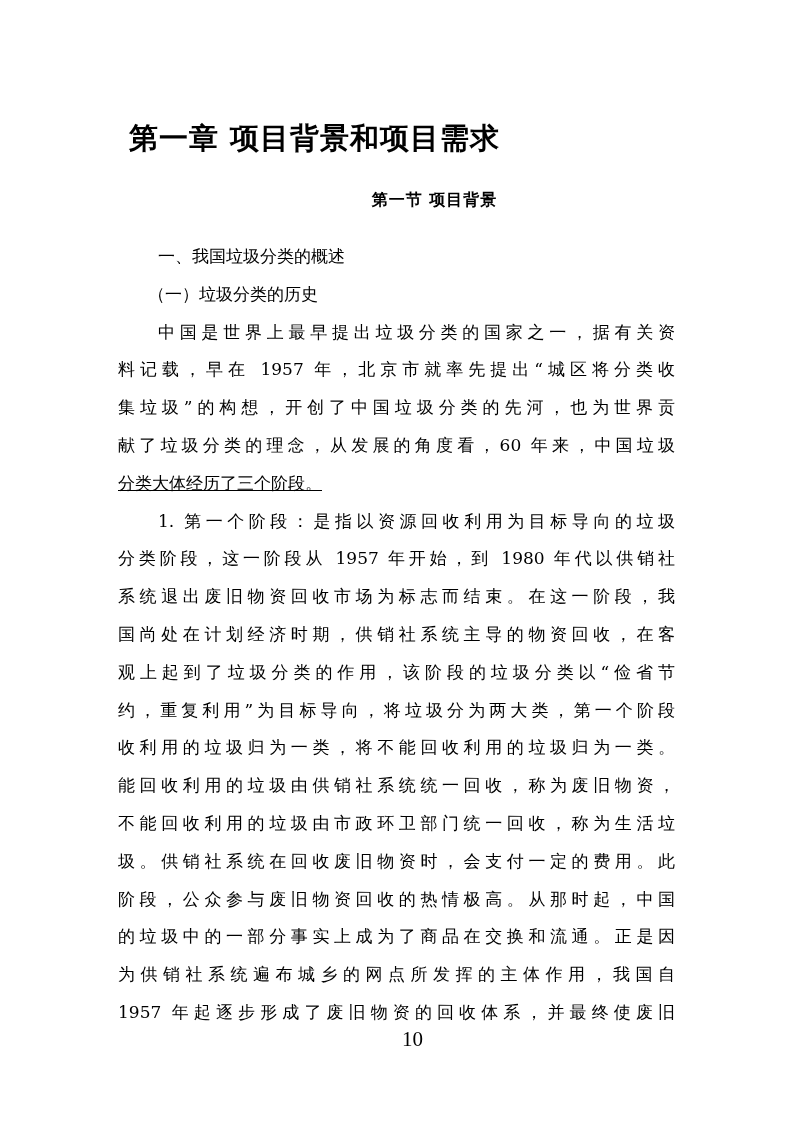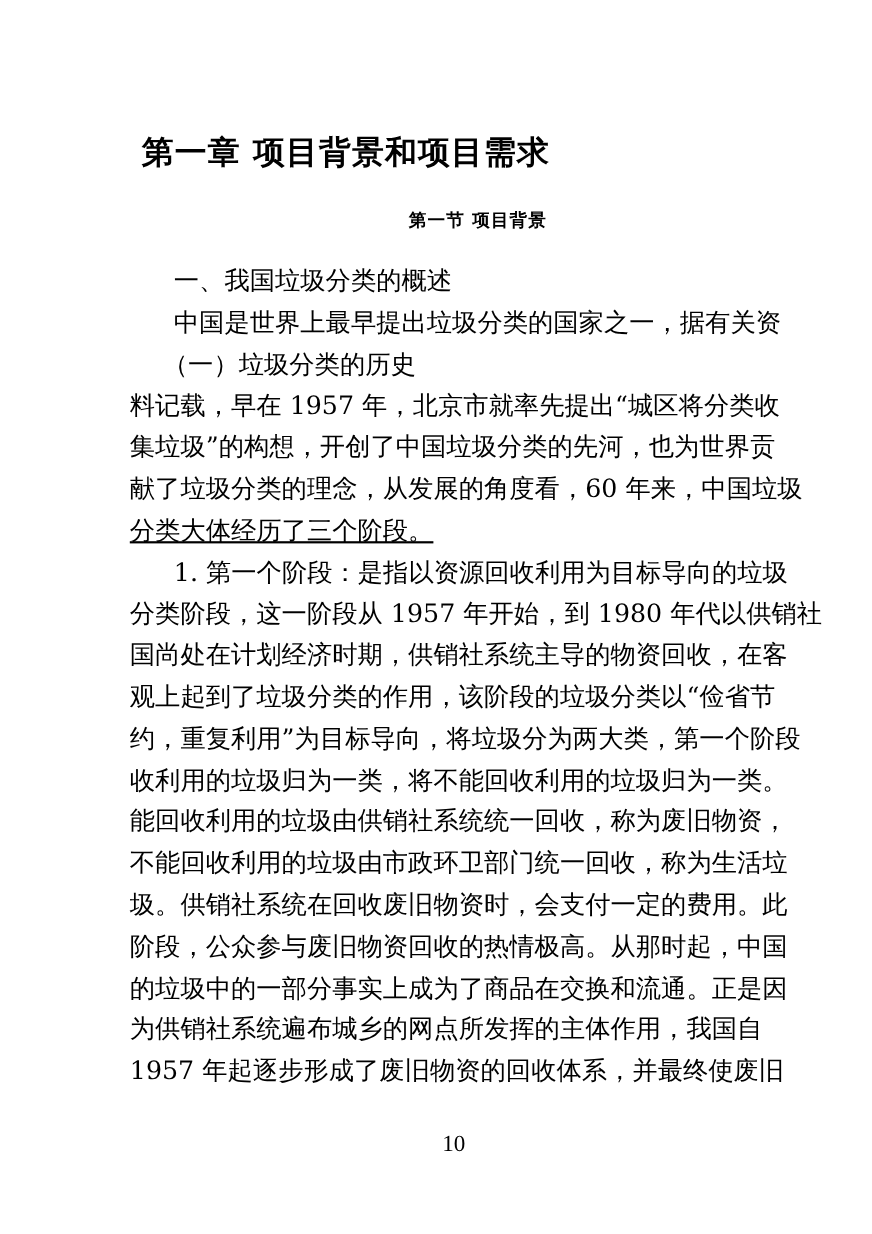--- a/index.html
+++ b/index.html
@@ -11,50 +11,51 @@
     line-height: 40px;
   }
   .section-title {
     position: absolute; left: 0; width: 793px; top: 180px; text-align: center;
     font-family: "DejaVu Sans", sans-serif; font-weight: bold; font-size: 16px; letter-spacing: 1px;
     line-height: 40px;
     padding-left: 38px;
   }
   .body {
     position: absolute; left: 118px; width: 557px; top: 238px;
-    font-family: "DejaVu Serif", serif; font-size: 23px; line-height: 37.8px;
+    font-family: "DejaVu Serif", serif; font-size: 17px; line-height: 37.8px;
     text-align: justify; text-justify: inter-ideograph;
   }
   .line { display: block; white-space: nowrap; text-align-last: justify; height: 37.8px; }
   .line.indent { padding-left: 40px; text-align-last: left; }
   .line.last { text-align-last: left; text-decoration: underline; }
   .page-number {
     position: absolute; left: 0; width: 793px; top: 1027px; text-align: center;
     font-family: "Liberation Serif", serif; font-size: 21px; padding-left: 16px;
   }
 </style>
 </head>
 <body>
 
 <div class="page">
   <div class="chapter-title">第一章  项目背景和项目需求</div>
   <div class="section-title">第一节  项目背景</div>
 
   <div class="body">
     <span class="line indent">一、我国垃圾分类的概述</span>
+    <span class="line indent" style="padding-left:30px">（一）垃圾分类的历史</span>
+
     <span class="line indent" style="text-align-last:justify">中国是世界上最早提出垃圾分类的国家之一，据有关资</span>
-
-    <span class="line indent" style="padding-left:30px">（一）垃圾分类的历史</span>
     <span class="line">料记载，早在 1957 年，北京市就率先提出“城区将分类收</span>
     <span class="line">集垃圾”的构想，开创了中国垃圾分类的先河，也为世界贡</span>
     <span class="line">献了垃圾分类的理念，从发展的角度看，60 年来，中国垃圾</span>
     <span class="line last">分类大体经历了三个阶段。</span>
 
     <span class="line indent" style="text-align-last:justify">1. 第一个阶段：是指以资源回收利用为目标导向的垃圾</span>
     <span class="line">分类阶段，这一阶段从 1957 年开始，到 1980 年代以供销社</span>
+    <span class="line">系统退出废旧物资回收市场为标志而结束。在这一阶段，我</span>
     <span class="line">国尚处在计划经济时期，供销社系统主导的物资回收，在客</span>
     <span class="line">观上起到了垃圾分类的作用，该阶段的垃圾分类以“俭省节</span>
     <span class="line">约，重复利用”为目标导向，将垃圾分为两大类，第一个阶段</span>
     <span class="line">收利用的垃圾归为一类，将不能回收利用的垃圾归为一类。</span>
     <span class="line">能回收利用的垃圾由供销社系统统一回收，称为废旧物资，</span>
     <span class="line">不能回收利用的垃圾由市政环卫部门统一回收，称为生活垃</span>
     <span class="line">圾。供销社系统在回收废旧物资时，会支付一定的费用。此</span>
     <span class="line">阶段，公众参与废旧物资回收的热情极高。从那时起，中国</span>
     <span class="line">的垃圾中的一部分事实上成为了商品在交换和流通。正是因</span>
     <span class="line">为供销社系统遍布城乡的网点所发挥的主体作用，我国自</span>

